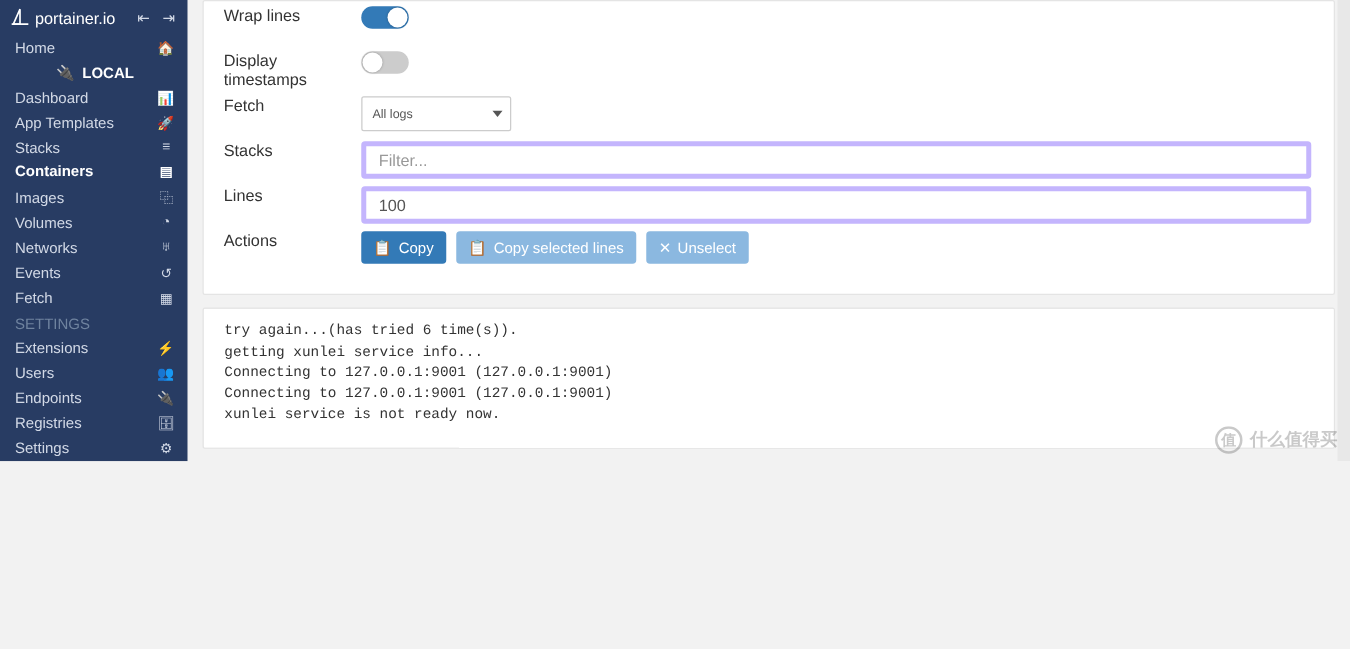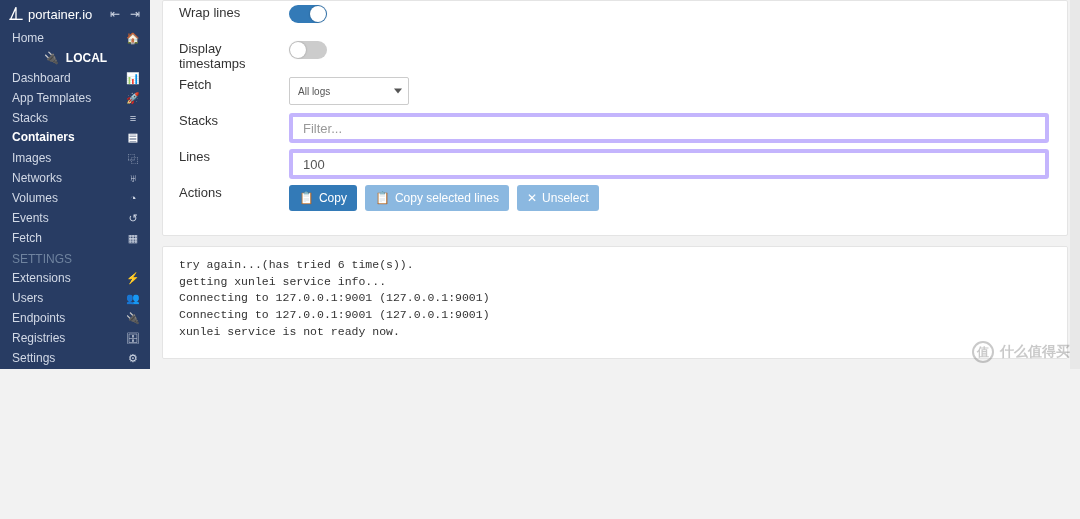--- a/index.html
+++ b/index.html
@@ -101,26 +101,26 @@
     </div>
     <div class="sb-item active">
       <span>Containers</span>
       <span class="sb-icon">▤</span>
     </div>
     <div class="sb-item">
       <span>Images</span>
       <span class="sb-icon">⿻</span>
     </div>
     <div class="sb-item">
+      <span>Volumes</span>
+      <span class="sb-icon">◔</span>
+    </div>
+    <div class="sb-item">
       <span>Networks</span>
       <span class="sb-icon">♅</span>
-    </div>
-    <div class="sb-item">
-      <span>Volumes</span>
-      <span class="sb-icon">◔</span>
     </div>
     <div class="sb-item">
       <span>Events</span>
       <span class="sb-icon">↺</span>
     </div>
     <div class="sb-item">
       <span>Fetch</span>
       <span class="sb-icon">▦</span>
     </div>
 

